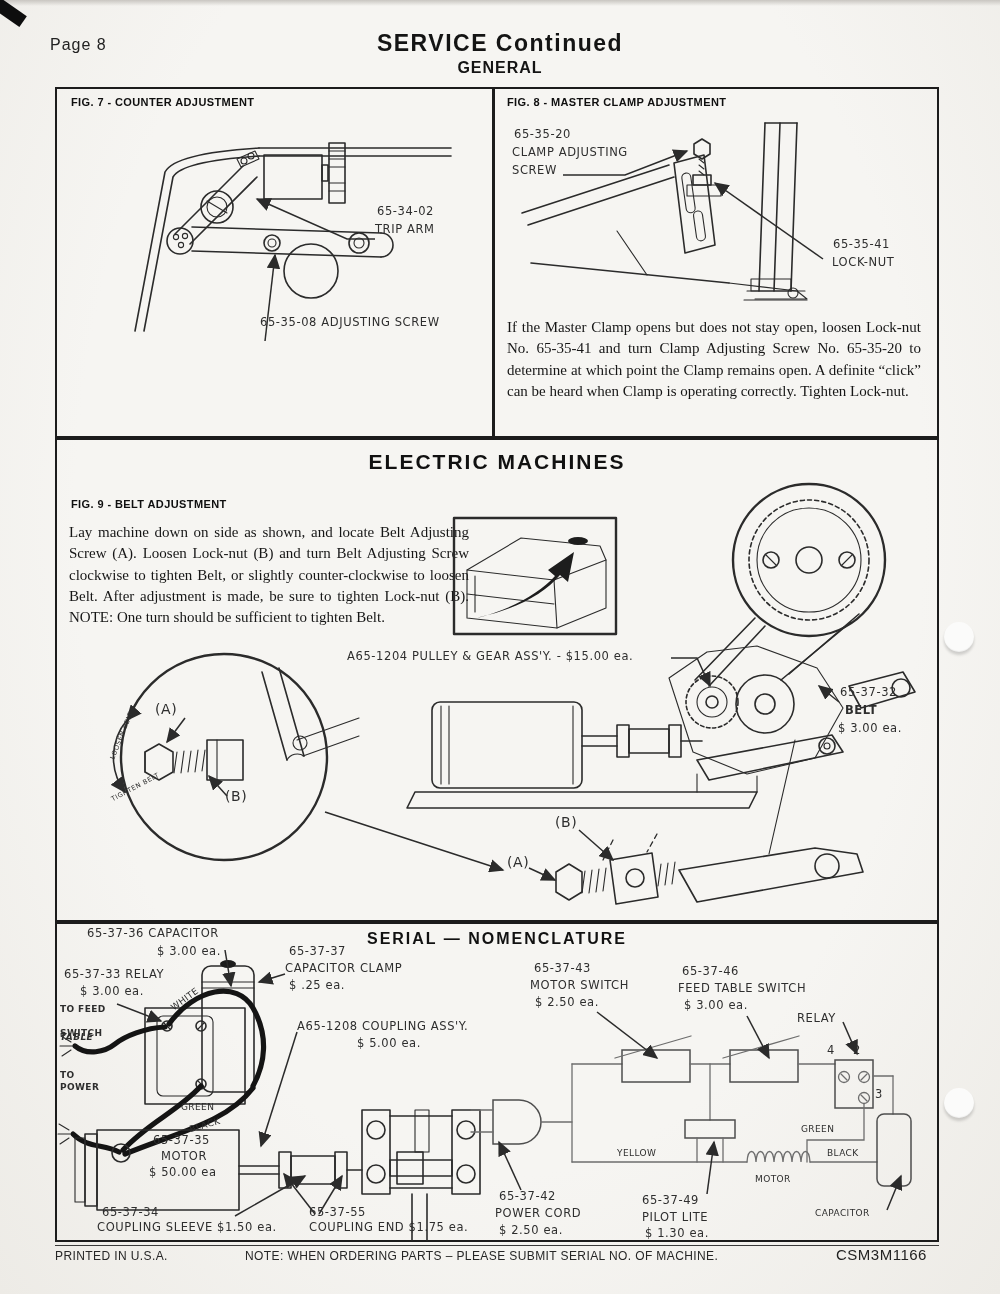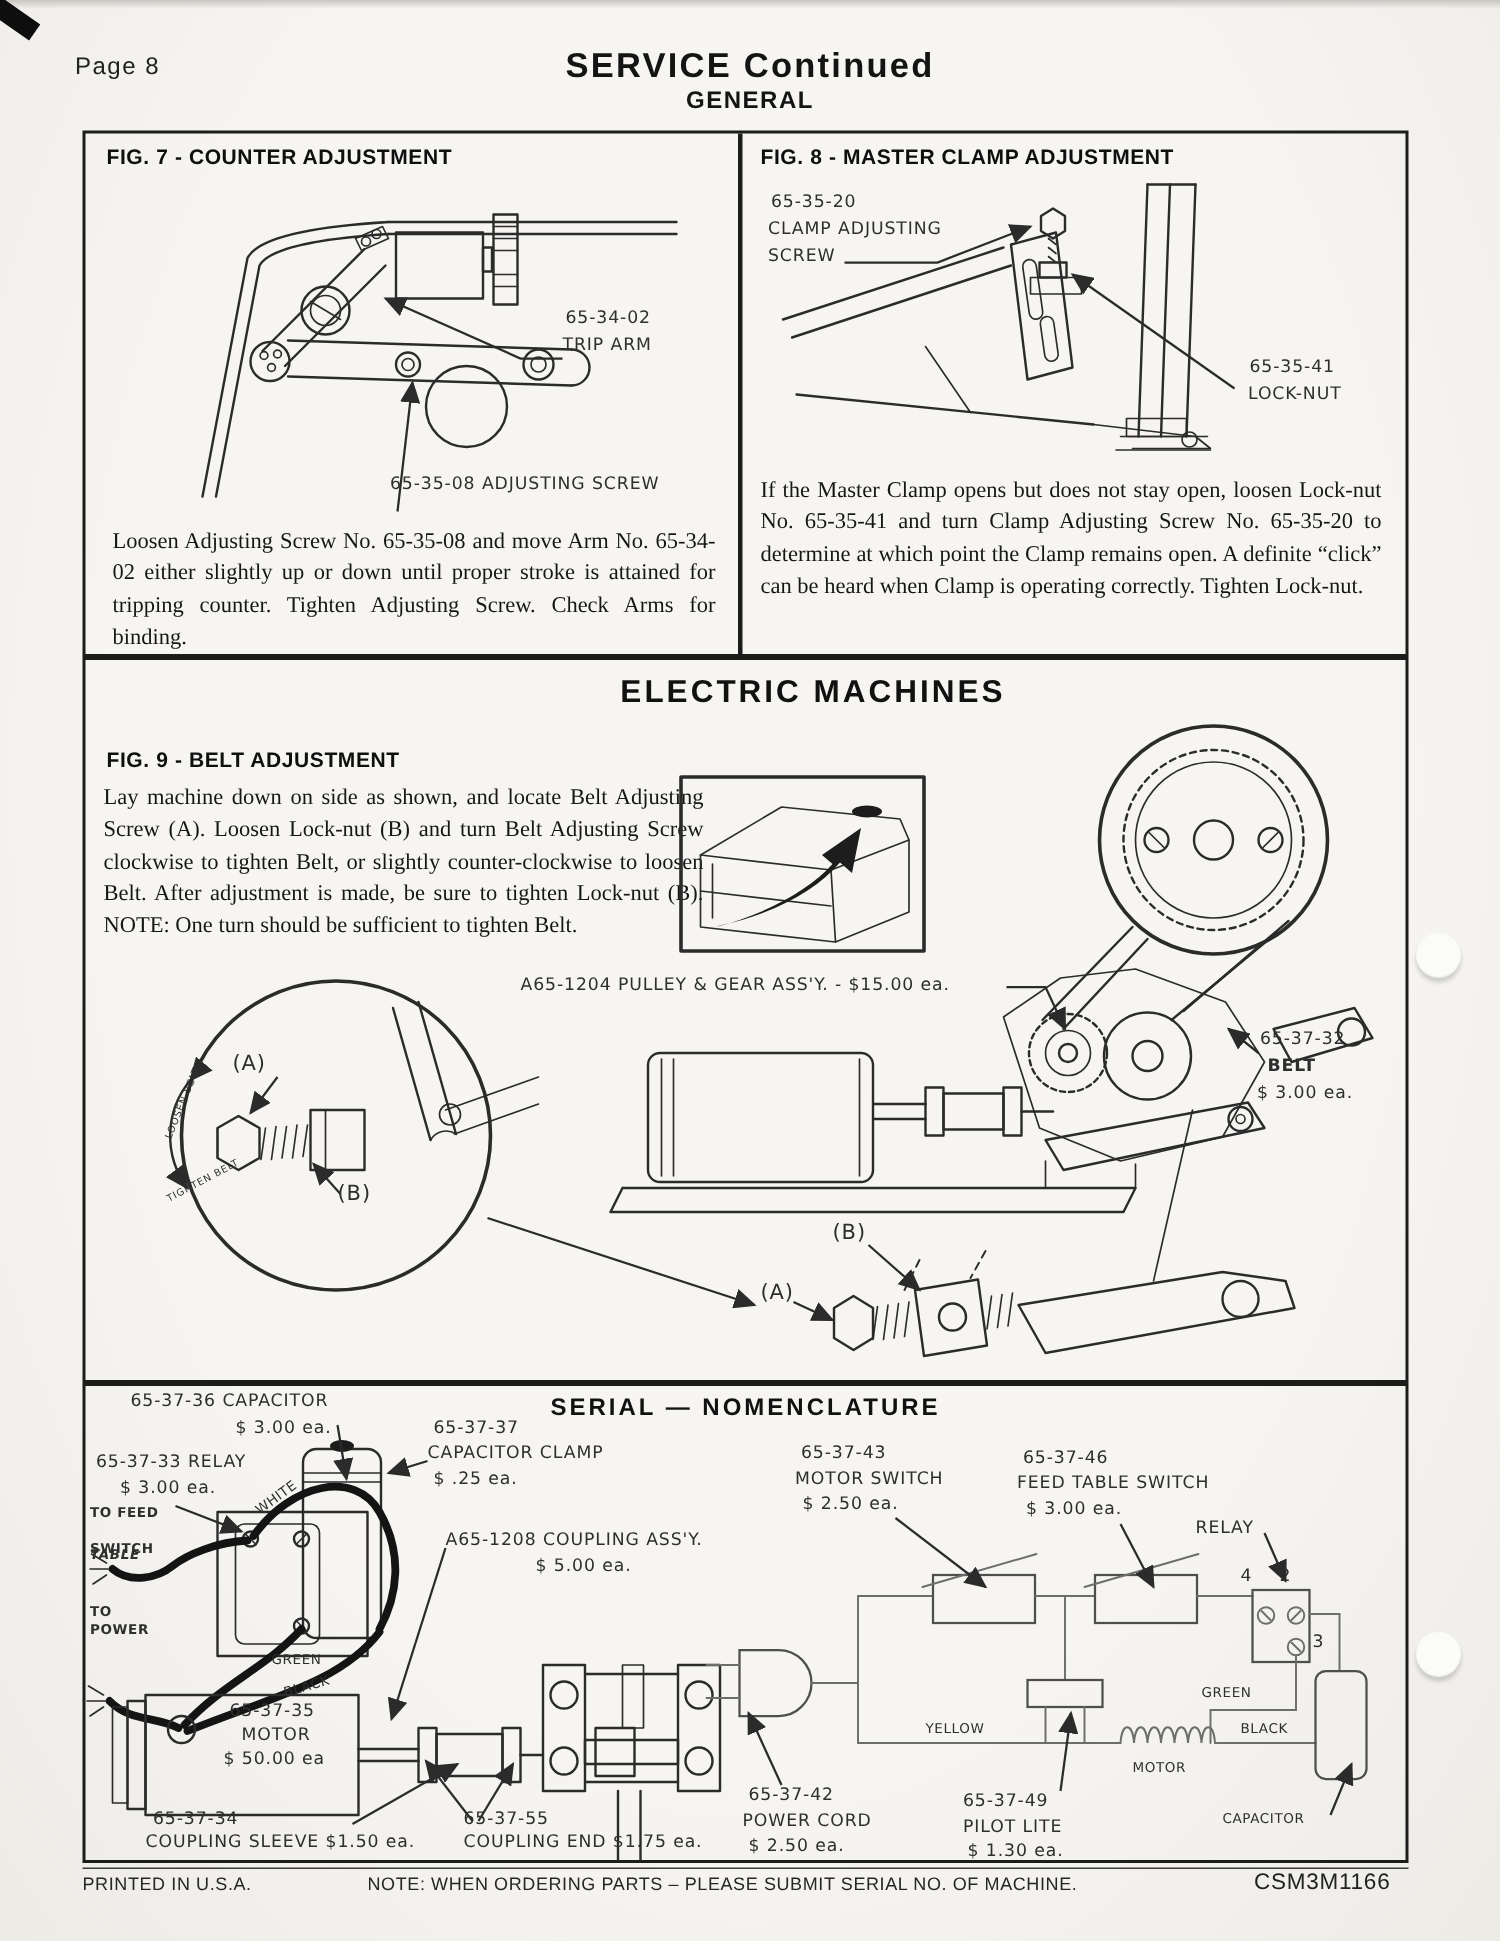--- a/index.html
+++ b/index.html
@@ -9,29 +9,29 @@
     overflow:hidden;font-family:"Liberation Sans",sans-serif;color:#1d1d1d;}
   .page::before{content:'';position:absolute;left:0;top:0;right:0;height:6px;
     background:linear-gradient(#c9c6c1,rgba(0,0,0,0));pointer-events:none;}
   .abs{position:absolute;}
   .hand{font-family:"DejaVu Sans",sans-serif;font-size:11.5px;color:#2e2e2e;
     letter-spacing:.6px;white-space:nowrap;line-height:1.15;}
   .hand-sm{font-size:9px;letter-spacing:.4px;}
   .hand-lg{font-size:14px;}
   .serif{font-family:"Liberation Serif","DejaVu Serif",serif;font-size:15px;
     color:#161616;line-height:1.42;text-align:justify;}
-  .figtitle{font-weight:bold;font-size:14px;letter-spacing:.4px;color:#0f0f0f;white-space:nowrap;}
+  .figtitle{font-weight:bold;font-size:11px;letter-spacing:.4px;color:#0f0f0f;white-space:nowrap;}
   .pagehead{font-size:16px;letter-spacing:1px;color:#222;}
   .maintitle{left:0;width:100%;text-align:center;font-weight:bold;font-size:23px;
     letter-spacing:1.5px;color:#141414;}
   .subtitle{left:0;width:100%;text-align:center;font-weight:bold;font-size:16px;
     letter-spacing:1px;color:#141414;}
   .panel{border:2.5px solid #1c1c1c;box-sizing:border-box;background:transparent;}
   .sectiontitle{font-weight:bold;font-size:21px;letter-spacing:2px;color:#111;
-    width:100%;text-align:center;padding-left:45px;}
+    width:100%;text-align:center;}
   .wiringtitle{font-weight:bold;font-size:16px;letter-spacing:2px;color:#111;
     width:100%;text-align:center;}
   .foot{font-size:12px;letter-spacing:.4px;color:#262626;white-space:nowrap;}
   .code{font-size:15px;letter-spacing:.5px;color:#222;font-family:"Liberation Sans",sans-serif;}
   .hole{width:30px;height:30px;border-radius:50%;background:#fbfbfa;
     box-shadow:0 3px 3px rgba(0,0,0,.16), inset 0 -1px 1px rgba(0,0,0,.05);}
   .corner-mark{width:32px;height:13px;background:#0e0e0e;transform:rotate(35deg);}
   svg{overflow:visible;}
   svg .ink{stroke:#2b2b2b;fill:none;stroke-width:1.6;stroke-linecap:round;stroke-linejoin:round;}
   svg .thin{stroke-width:1.1;}
@@ -111,21 +111,20 @@
         <circle class="ink" cx="252" cy="156" r="27"></circle>
       </g>
       <g>
         <path class="lead" d="M 316 124 H 288 L 198 84" marker-end="url(#ah)"></path>
         <path class="lead" d="M 206 226 L 216 140" marker-end="url(#ah)"></path>
       </g>
     </svg>
     <div class="abs hand" style="left:320px;top:116px;">65-34-02</div>
     <div class="abs hand" style="left:318px;top:134px;">TRIP ARM</div>
     <div class="abs hand" style="left:203px;top:227px;">65-35-08  ADJUSTING SCREW</div>
-    <div class="abs serif" style="left:18px;top:262px;width:402px;">Loosen Adjusting Screw No. 65-35-08 and move Arm No. 65-34-02 either slightly up or down until proper stroke is attained for tripping counter. Tighten Adjusting Screw. Check Arms for binding.</div>
 
     <div class="abs figtitle" style="left:450px;top:7px;">FIG. 8 - MASTER CLAMP ADJUSTMENT</div>
 
     <svg class="abs" style="left:440px;top:24px;" width="441" height="202" viewBox="0 0 441 202">
       <g>
         <line class="ink" x1="268" y1="10" x2="262" y2="178"></line>
         <line class="ink" x1="283" y1="10" x2="277" y2="178"></line>
         <line class="ink" x1="300" y1="10" x2="294" y2="178"></line>
         <line class="ink" x1="268" y1="10" x2="300" y2="10"></line>
         <path class="ink thin" d="M 250 178 H 308 M 247 187 H 310"></path>

